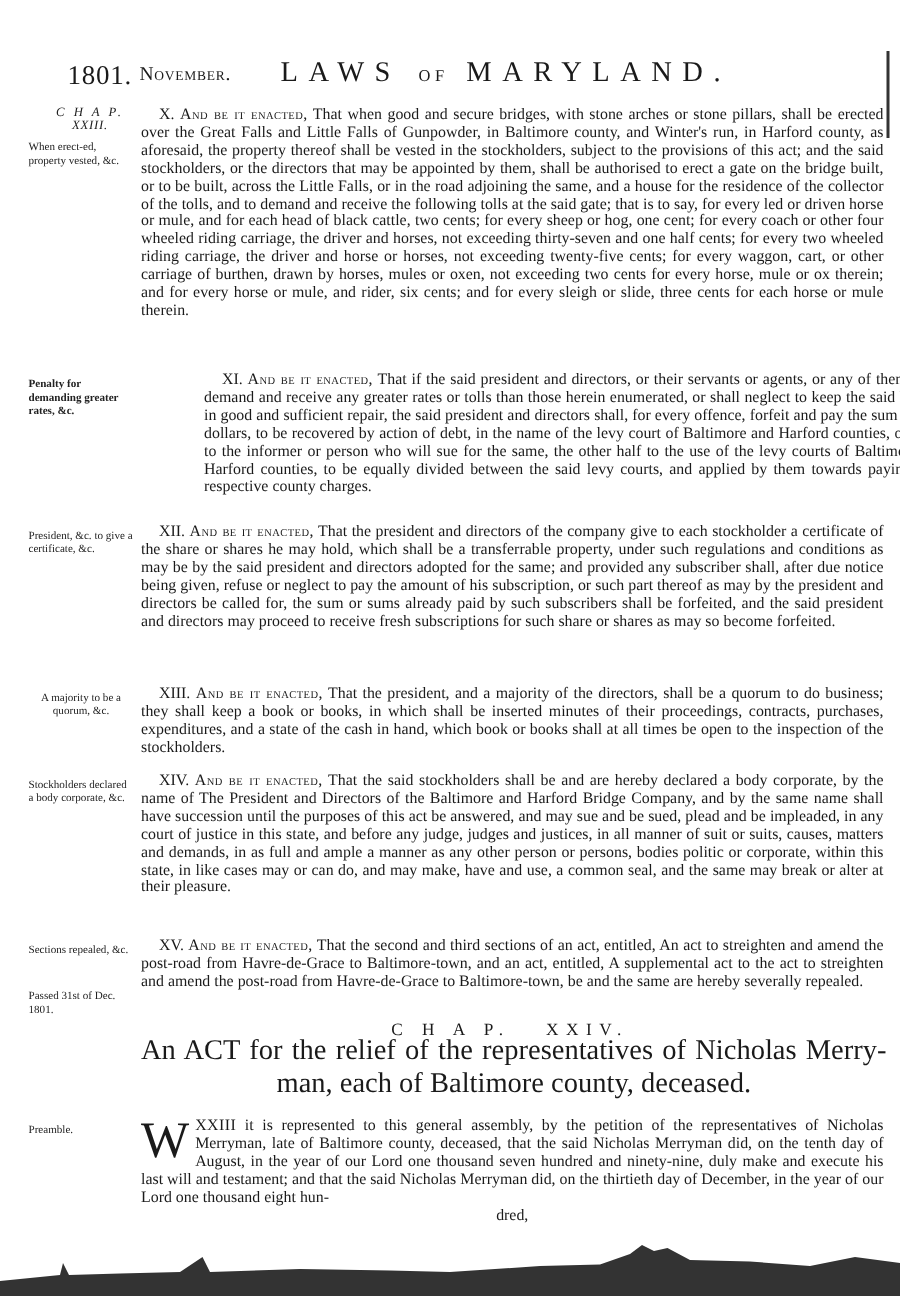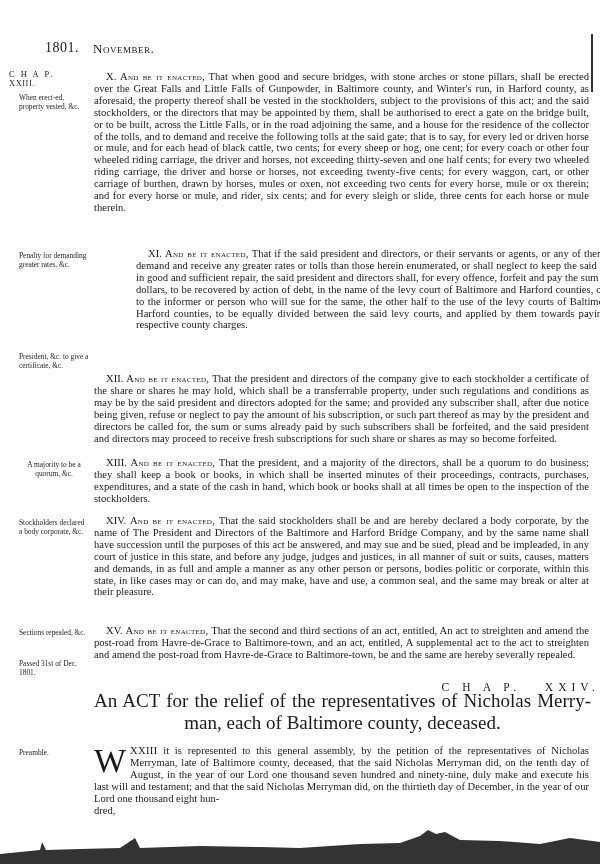--- a/index.html
+++ b/index.html
@@ -2,71 +2,76 @@
 <html><head>
 <meta charset="utf-8">
 <style>
   html, body { margin:0; padding:0; }
   body {
     width:600px; height:864px; background:#ffffff; position:relative; overflow:hidden;
     font-family:"Liberation Serif","DejaVu Serif",serif; color:#1a1a1a;
   }
   .page { position:absolute; left:0; top:0; width:600px; height:864px; }
   .header { position:absolute; top:40px; left:45px; width:530px; height:22px; }
-  .hdr-year { position:absolute; left:0; top:0; font-size:14px; letter-spacing:0.5px; }
+  .hdr-year { position:absolute; left:0; top:0; font-size:18px; letter-spacing:0.5px; }
   .hdr-month { position:absolute; left:48px; top:1px; font-size:13px; font-variant:small-caps; letter-spacing:0.5px; }
   .hdr-title { position:absolute; left:142px; top:-2px; font-size:19px; letter-spacing:7px; }
   .hdr-title .of { font-size:11px; letter-spacing:3px; font-variant:small-caps; }
   .vrule { position:absolute; left:591px; top:34px; width:2px; height:58px; background:#333; }
 
   .margin-note { position:absolute; left:19px; width:70px; font-size:7.4px; line-height:9px; color:#222; }
-  .margin-note.center { text-align:left; width:64px; left:9px; }
+  .margin-note.center { text-align:center; width:64px; left:28px;font-style:italic; }
   .margin-note .chap { font-size:8.5px; letter-spacing:2px; }
 
   .section { position:absolute; left:94px; width:495px; font-size:10.6px; line-height:11.9px; text-align:justify; }
   .section p { margin:0; text-indent:12px; }
   .sc { font-variant:small-caps; letter-spacing:0.3px; }
 
-  .chap-head { position:absolute; left:0; width:600px; top:681px; text-align:right; font-size:11.5px; letter-spacing:5px; padding-left:80px; box-sizing:border-box; }
+  .chap-head { position:absolute; left:0; width:600px; top:681px; text-align:center; font-size:11.5px; letter-spacing:5px; padding-left:80px; box-sizing:border-box; }
   .act-title { position:absolute; left:94px; width:497px; top:690px; font-size:19px; line-height:22px; text-align:center; }
   .act-title .l1 { display:block; text-align:justify; text-align-last:justify; }
   .preamble { position:absolute; left:94px; width:495px; top:745px; font-size:10.6px; line-height:11.9px; text-align:justify; }
   .dropcap { float:left; font-size:34px; line-height:28px; margin:2px 4px 0 0; }
-  .last-right { text-align:left; display:block; }
+  .last-right { text-align:center; display:block; }
 
   .torn { position:absolute; left:0; bottom:0; width:600px; height:40px; }
 </style>
 </head>
 <body>
 
 <div class="page">
 
   <div class="header">
     <span class="hdr-year">1801.</span>
     <span class="hdr-month">November.</span>
+    <span class="hdr-title">
+      <span>LAWS</span>
+      <span class="of">OF</span>
+      <span>MARYLAND.</span>
+    </span>
   </div>
   <div class="vrule"></div>
 
   <div class="margin-note center" style="top:70px;">
     <div class="chap">C H A P.</div>
     <div class="chap" style="letter-spacing:0.5px">XXIII.</div>
   </div>
 
   <div class="margin-note" style="top:93px;">When erect-ed, property vested, &amp;c.</div>
   <div class="section" style="top:71px;">
     <p><span>X.</span> <span class="sc">And be it enacted,</span> <span>That when good and secure bridges, with stone arches or stone pillars, shall be erected over the Great Falls and Little Falls of Gunpowder, in Baltimore county, and Winter's run, in Harford county, as aforesaid, the property thereof shall be vested in the stockholders, subject to the provisions of this act; and the said stockholders, or the directors that may be appointed by them, shall be authorised to erect a gate on the bridge built, or to be built, across the Little Falls, or in the road adjoining the same, and a house for the residence of the collector of the tolls, and to demand and receive the following tolls at the said gate; that is to say, for every led or driven horse or mule, and for each head of black cattle, two cents; for every sheep or hog, one cent; for every coach or other four wheeled riding carriage, the driver and horses, not exceeding thirty-seven and one half cents; for every two wheeled riding carriage, the driver and horse or horses, not exceeding twenty-five cents; for every waggon, cart, or other carriage of burthen, drawn by horses, mules or oxen, not exceeding two cents for every horse, mule or ox therein; and for every horse or mule, and rider, six cents; and for every sleigh or slide, three cents for each horse or mule therein.</span></p>
   </div>
 
-  <div class="margin-note" style="top:251px;">Penalty for demanding greater rates, &amp;c.</div>
+  <div class="margin-note" style="top:251px;font-weight:bold;">Penalty for demanding greater rates, &amp;c.</div>
   <div class="section" style="top:248px;margin-left:42px;">
     <p><span>XI.</span> <span class="sc">And be it enacted,</span> <span>That if the said president and directors, or their servants or agents, or any of them, shall demand and receive any greater rates or tolls than those herein enumerated, or shall neglect to keep the said bridges in good and sufficient repair, the said president and directors shall, for every offence, forfeit and pay the sum of fifty dollars, to be recovered by action of debt, in the name of the levy court of Baltimore and Harford counties, one half to the informer or person who will sue for the same, the other half to the use of the levy courts of Baltimore and Harford counties, to be equally divided between the said levy courts, and applied by them towards paying their respective county charges.</span></p>
   </div>
 
   <div class="margin-note" style="top:352px;">President, &amp;c. to give a certificate, &amp;c.</div>
-  <div class="section" style="top:349px;margin-top:24px;">
+  <div class="section" style="top:349px;">
     <p><span>XII.</span> <span class="sc">And be it enacted,</span> <span>That the president and directors of the company give to each stockholder a certificate of the share or shares he may hold, which shall be a transferrable property, under such regulations and conditions as may be by the said president and directors adopted for the same; and provided any subscriber shall, after due notice being given, refuse or neglect to pay the amount of his subscription, or such part thereof as may by the president and directors be called for, the sum or sums already paid by such subscribers shall be forfeited, and the said president and directors may proceed to receive fresh subscriptions for such share or shares as may so become forfeited.</span></p>
   </div>
 
   <div class="margin-note" style="top:460px;text-align:center;">A majority to be a quorum, &amp;c.</div>
   <div class="section" style="top:457px;">
     <p><span>XIII.</span> <span class="sc">And be it enacted,</span> <span>That the president, and a majority of the directors, shall be a quorum to do business; they shall keep a book or books, in which shall be inserted minutes of their proceedings, contracts, purchases, expenditures, and a state of the cash in hand, which book or books shall at all times be open to the inspection of the stockholders.</span></p>
   </div>
 
   <div class="margin-note" style="top:518px;">Stockholders declared a body corporate, &amp;c.</div>
   <div class="section" style="top:515px;">

